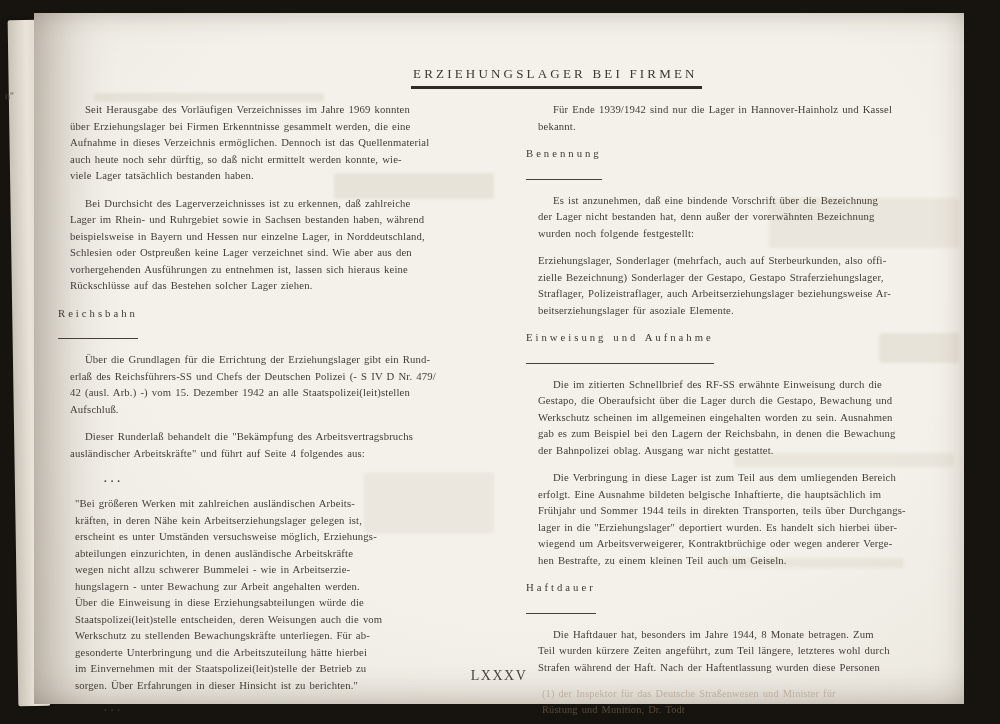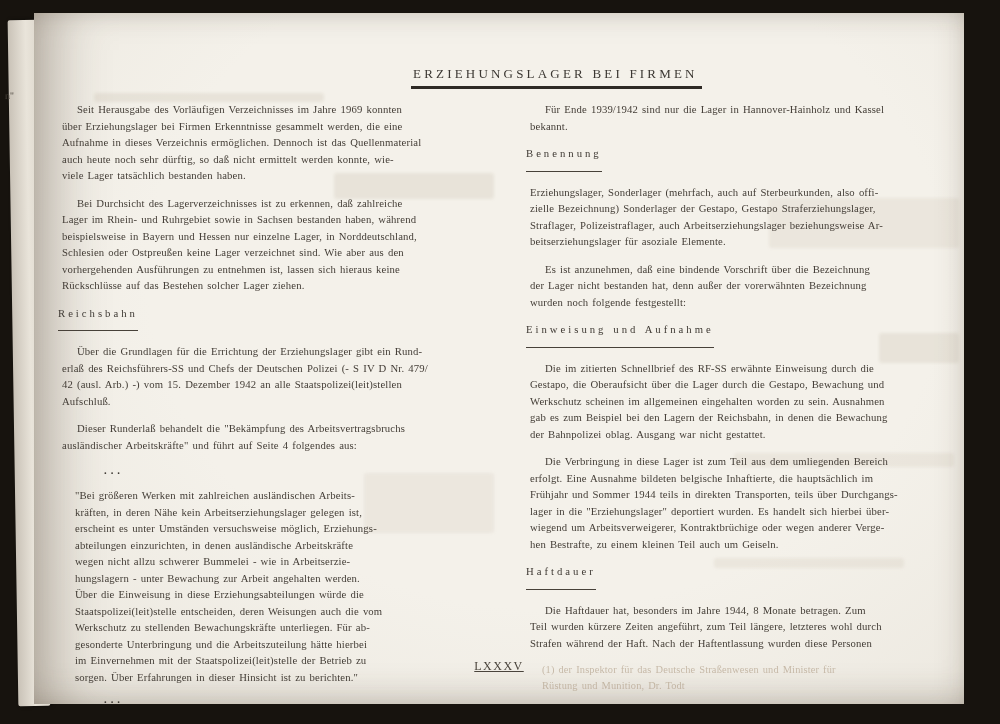--- a/index.html
+++ b/index.html
@@ -31,36 +31,36 @@
   .page-title {
     font-size:13px; letter-spacing:3.2px; color:#3b3732; white-space:nowrap;
     padding:0 4px 5px 2px; border-bottom:3px solid #2e2a25;
   }
   .col {
     position:absolute; top:88px; font-size:10.7px; line-height:16.5px;
     color:#433d36; word-spacing:1.2px; letter-spacing:0.15px;
   }
   .col-left  { left:24px;  width:438px; }
   .col-right { left:492px; width:437px; }
-  .para  { white-space:pre-line; text-indent:15px; margin:0 0 11px 4px; }
+  .para  { white-space:pre-line; text-indent:15px; margin:0 0 11px 12px; }
   .flush { text-indent:0; }
   .quote { white-space:pre-line; margin:2px 0 8px 17px; width:392px; }
   .dots  { letter-spacing:4px; font-weight:bold; line-height:13px; margin:0 0 10px 46px; color:#3c3731; }
   .heading-row { margin:3px 0 12px 0; }
   .heading {
     display:inline-block; letter-spacing:3px; color:#3e3933;
-    border-bottom:1.2px solid #474139; padding-bottom:9px;
+    border-bottom:1.2px solid #474139; padding-bottom:17px;
   }
   .ghost {
     white-space:pre-line; color:#9a8266; opacity:0.48; filter:blur(0.4px);
     margin:4px 0 0 16px; font-size:10.4px; line-height:16px;
   }
   .page-number {
-    position:absolute; left:0; right:0; bottom:30px; text-align:center;
-    font-size:12px; letter-spacing:1.5px; color:#4a443c;text-decoration:underline;
+    position:absolute; left:0; right:0; bottom:20px; text-align:center;
+    font-size:14px; letter-spacing:1.5px; color:#4a443c;
   }
   .smudge {
     position:absolute; background:rgba(158,136,108,0.13);
     filter:blur(1.6px); border-radius:3px;
   }
 </style>
 </head>
 <body>
 
 <div class="stage">
@@ -118,27 +118,27 @@
 sorgen. Über Erfahrungen in dieser Hinsicht ist zu berichten."</div>
       <div class="dots">...</div>
     </div>
 
     <div class="col col-right">
       <div class="para">Für Ende 1939/1942 sind nur die Lager in Hannover-Hainholz und Kassel
 bekannt.</div>
       <div class="heading-row">
         <span class="heading">Benennung</span>
       </div>
+      <div class="para">Es ist anzunehmen, daß eine bindende Vorschrift über die Bezeichnung
+der Lager nicht bestanden hat, denn außer der vorerwähnten Bezeichnung
+wurden noch folgende festgestellt:</div>
       <div class="para flush">Erziehungslager, Sonderlager (mehrfach, auch auf Sterbeurkunden, also offi-
 zielle Bezeichnung) Sonderlager der Gestapo, Gestapo Straferziehungslager,
 Straflager, Polizeistraflager, auch Arbeitserziehungslager beziehungsweise Ar-
 beitserziehungslager für asoziale Elemente.</div>
-      <div class="para">Es ist anzunehmen, daß eine bindende Vorschrift über die Bezeichnung
-der Lager nicht bestanden hat, denn außer der vorerwähnten Bezeichnung
-wurden noch folgende festgestellt:</div>
       <div class="heading-row">
         <span class="heading">Einweisung und Aufnahme</span>
       </div>
       <div class="para">Die im zitierten Schnellbrief des RF-SS erwähnte Einweisung durch die
 Gestapo, die Oberaufsicht über die Lager durch die Gestapo, Bewachung und
 Werkschutz scheinen im allgemeinen eingehalten worden zu sein. Ausnahmen
 gab es zum Beispiel bei den Lagern der Reichsbahn, in denen die Bewachung
 der Bahnpolizei oblag. Ausgang war nicht gestattet.</div>
       <div class="para">Die Verbringung in diese Lager ist zum Teil aus dem umliegenden Bereich
 erfolgt. Eine Ausnahme bildeten belgische Inhaftierte, die hauptsächlich im

